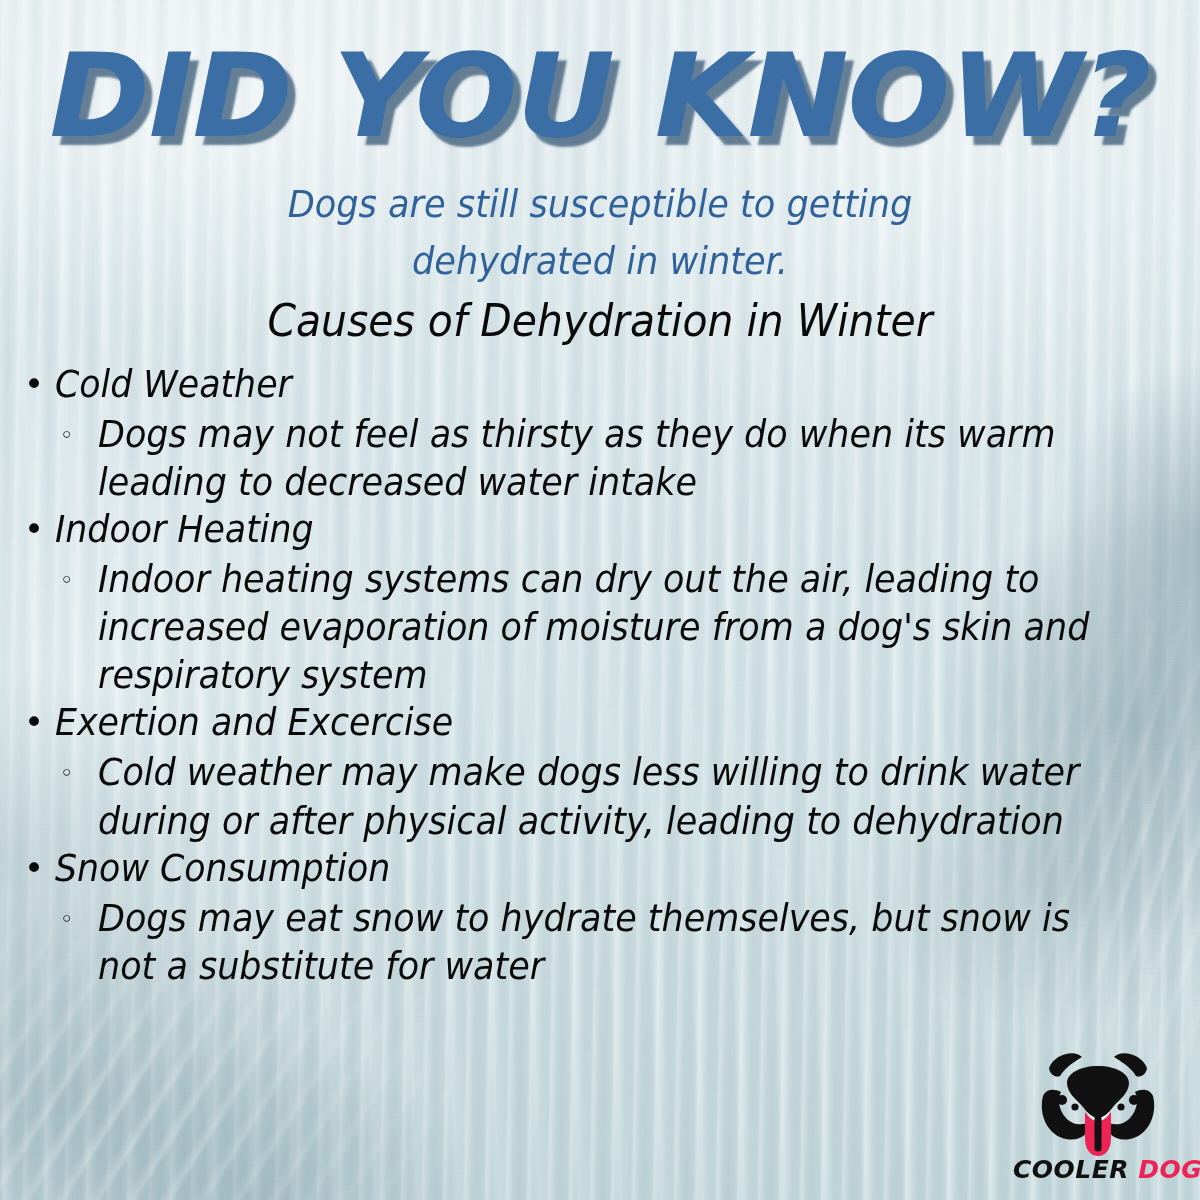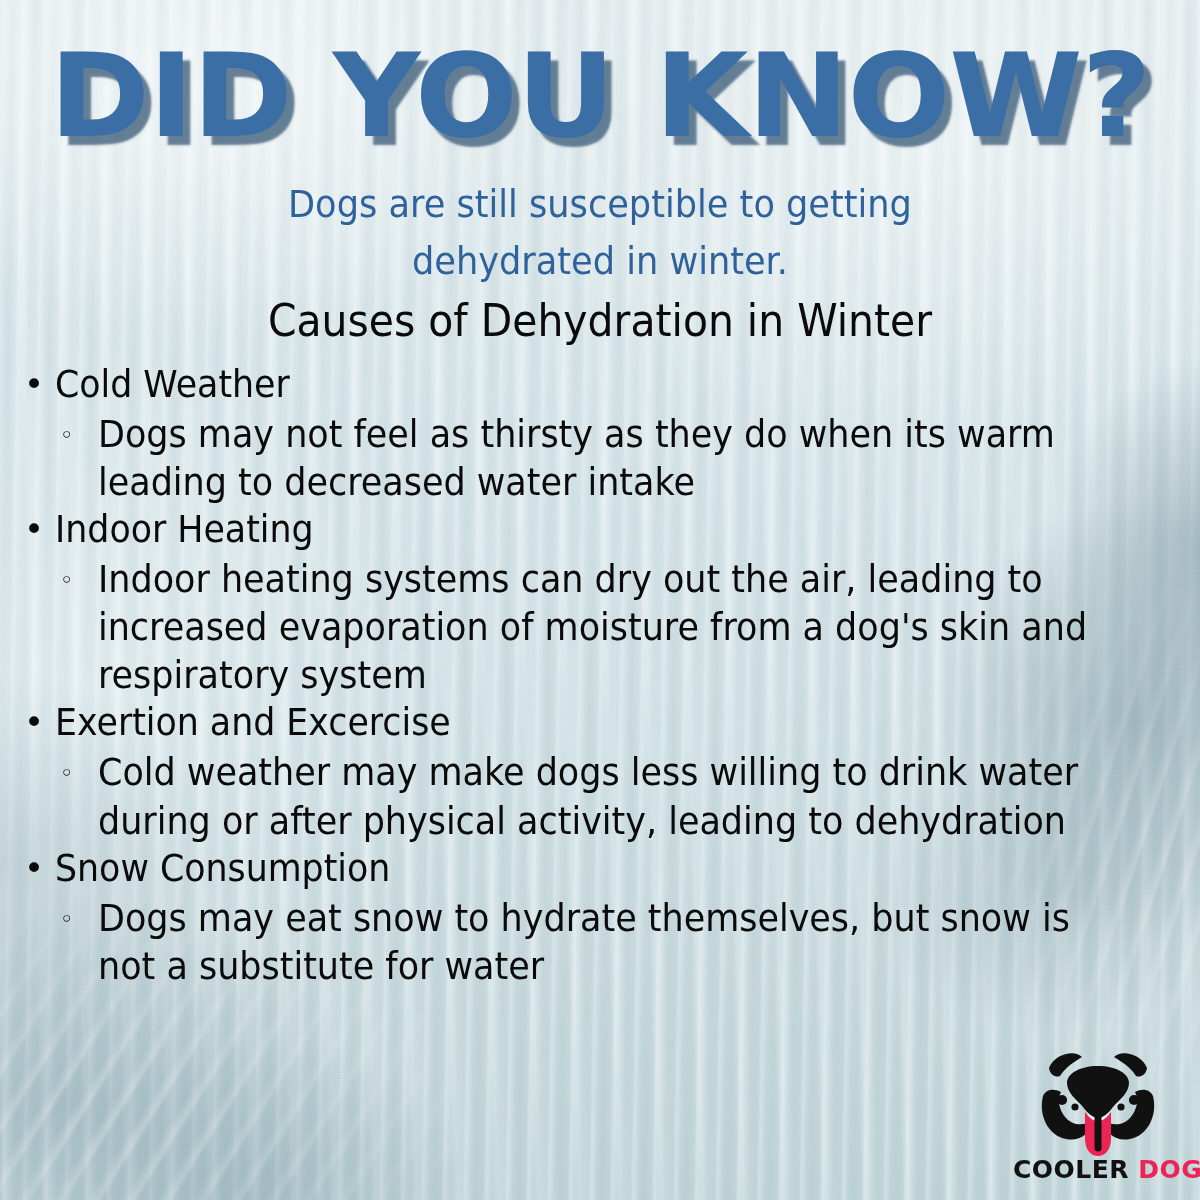--- a/index.html
+++ b/index.html
@@ -90,20 +90,21 @@
   .bg-grain {
     background-image:
       repeating-linear-gradient(0deg, rgba(255,255,255,0.05) 0 1px, rgba(0,0,0,0.012) 1px 2px);
     opacity: 0.6;
   }
 
   
   .content {
     position: absolute;
     inset: 0;
+    font-style: italic;
   }
 
   .headline {
     position: absolute;
     top: 38px;
     left: 0;
     width: 1200px;
     text-align: center;
     font-family: "DejaVu Sans", sans-serif;
     font-weight: bold;

